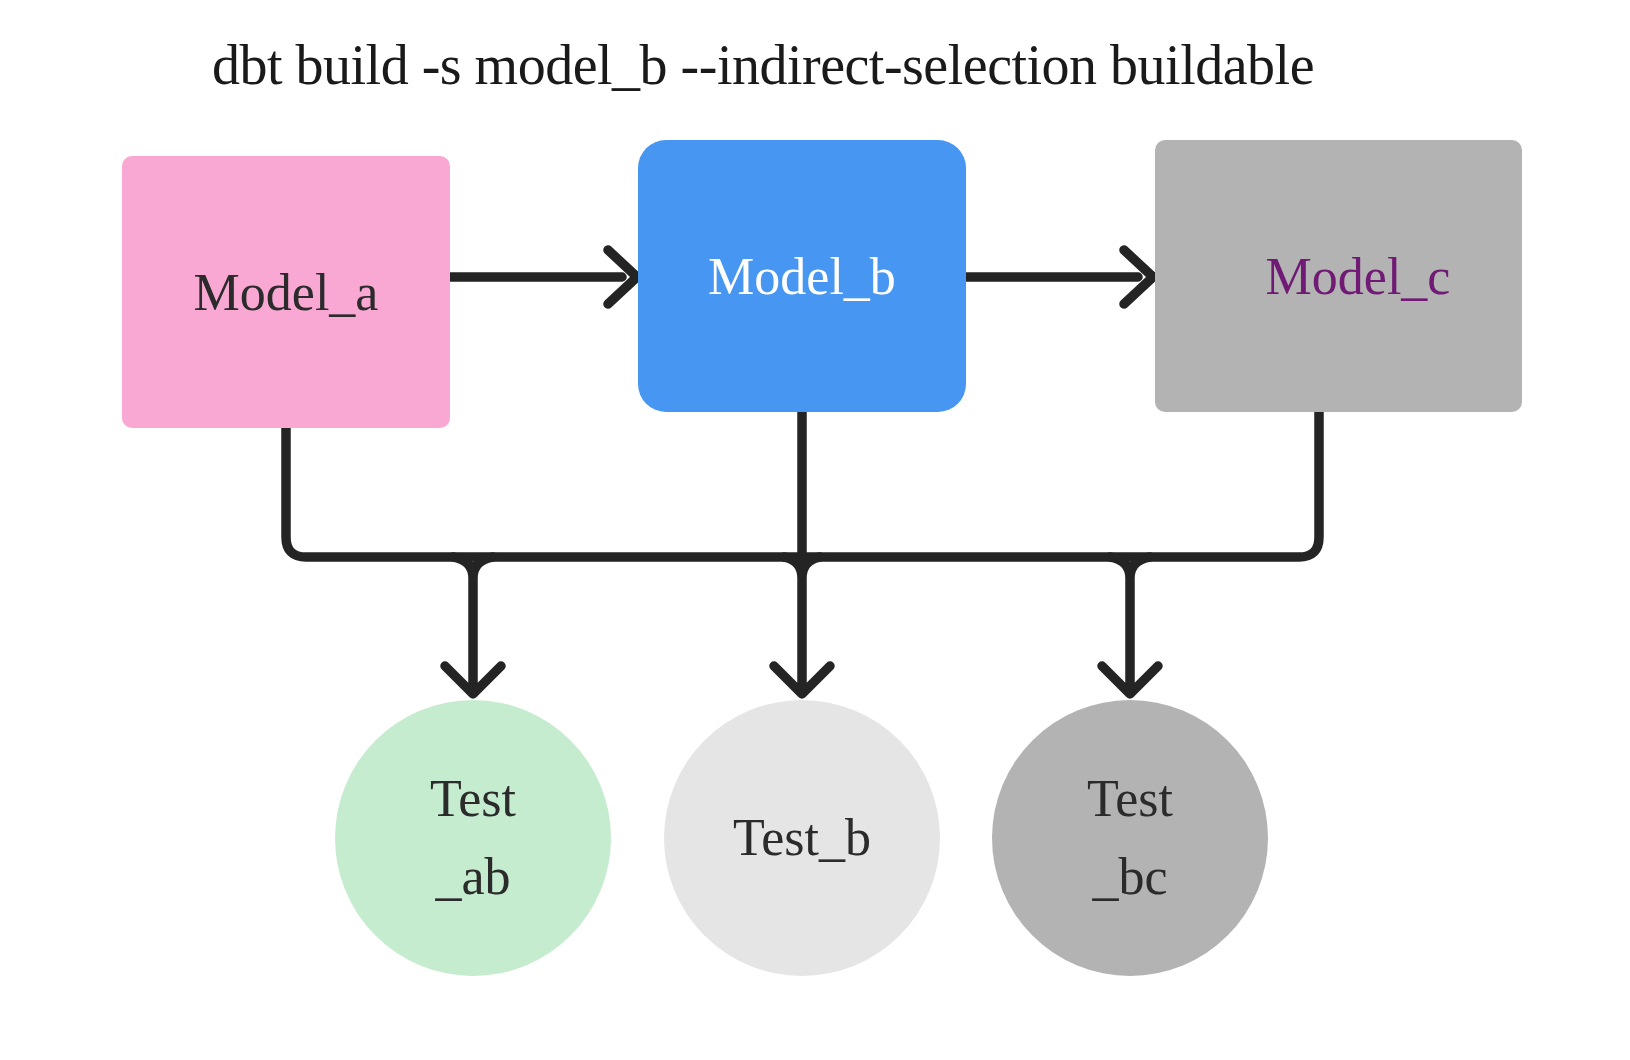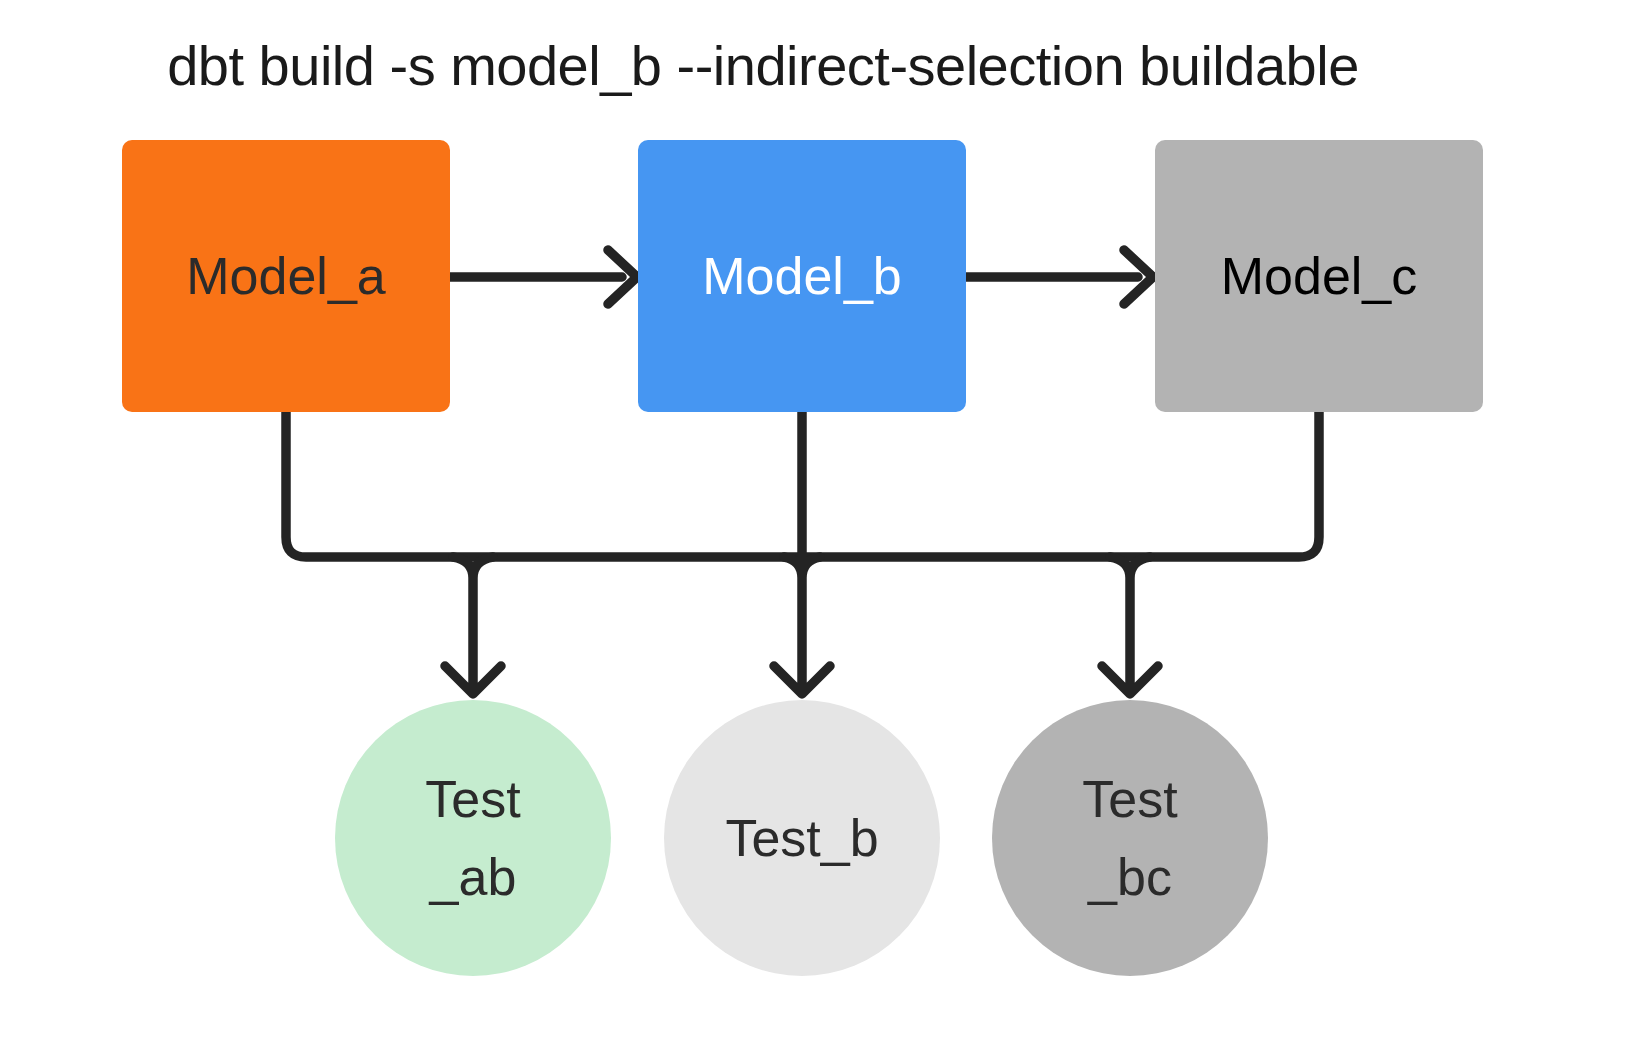--- a/index.html
+++ b/index.html
@@ -6,20 +6,21 @@
   body {
     font-family: "Liberation Sans", "DejaVu Sans", sans-serif;
     background: #ffffff;
   }
   .canvas {
     position: relative;
     width: 1630px;
     height: 1027px;
     background: var(--background, #ffffff);
     overflow: hidden;
+    font-family: Liberation Serif, serif;
   }
   .title {
     position: absolute;
     top: 33px;
     left: 763px;
     transform: translateX(-50%);
     white-space: nowrap;
     font-size: 56px;
     font-weight: 500;
     letter-spacing: -0.5px;
@@ -78,29 +79,29 @@
       <path d="M286 412 L286 537 Q286 557 306 557 L1299 557 Q1319 557 1319 537 L1319 412"></path>
 
       <path d="M453 557 Q473 560 473 578 L473 687 M493 557 Q473 560 473 578 M445 666 L473 694 L501 666"></path>
 
       <path d="M802 412 L802 687 M784 557 Q802 560 802 578 M820 557 Q802 560 802 578 M774 666 L802 694 L830 666"></path>
 
       <path d="M1110 557 Q1130 560 1130 578 L1130 687 M1150 557 Q1130 560 1130 578 M1102 666 L1130 694 L1158 666"></path>
     </g>
   </svg>
 
-  <div class="node rect node-model-a" style="background: #f97316; color: rgb(43, 43, 43);">
+  <div class="node rect node-model-a" style="background: #f9a8d4; color: rgb(43, 43, 43); margin-top: 16px;">
     <span>Model_a</span>
   </div>
 
-  <div class="node rect node-model-b" style="background: rgb(70, 150, 242); color: rgb(255, 255, 255);">
+  <div class="node rect node-model-b" style="background: rgb(70, 150, 242); color: rgb(255, 255, 255); border-radius: 28px;">
     <span>Model_b</span>
   </div>
 
-  <div class="node rect node-model-c" style="background: rgb(179, 179, 179); color: #000000;">
+  <div class="node rect node-model-c" style="background: rgb(179, 179, 179); color: #701a75; padding-left: 39px;">
     <span>Model_c</span>
   </div>
 
   <div class="node circle node-test-ab" style="background: rgb(197, 236, 207); color: rgb(43, 43, 43);">
     <span>Test
 _ab</span>
   </div>
 
   <div class="node circle node-test-b" style="background: #e5e5e5; color: rgb(43, 43, 43);">
     <span>Test_b</span>

